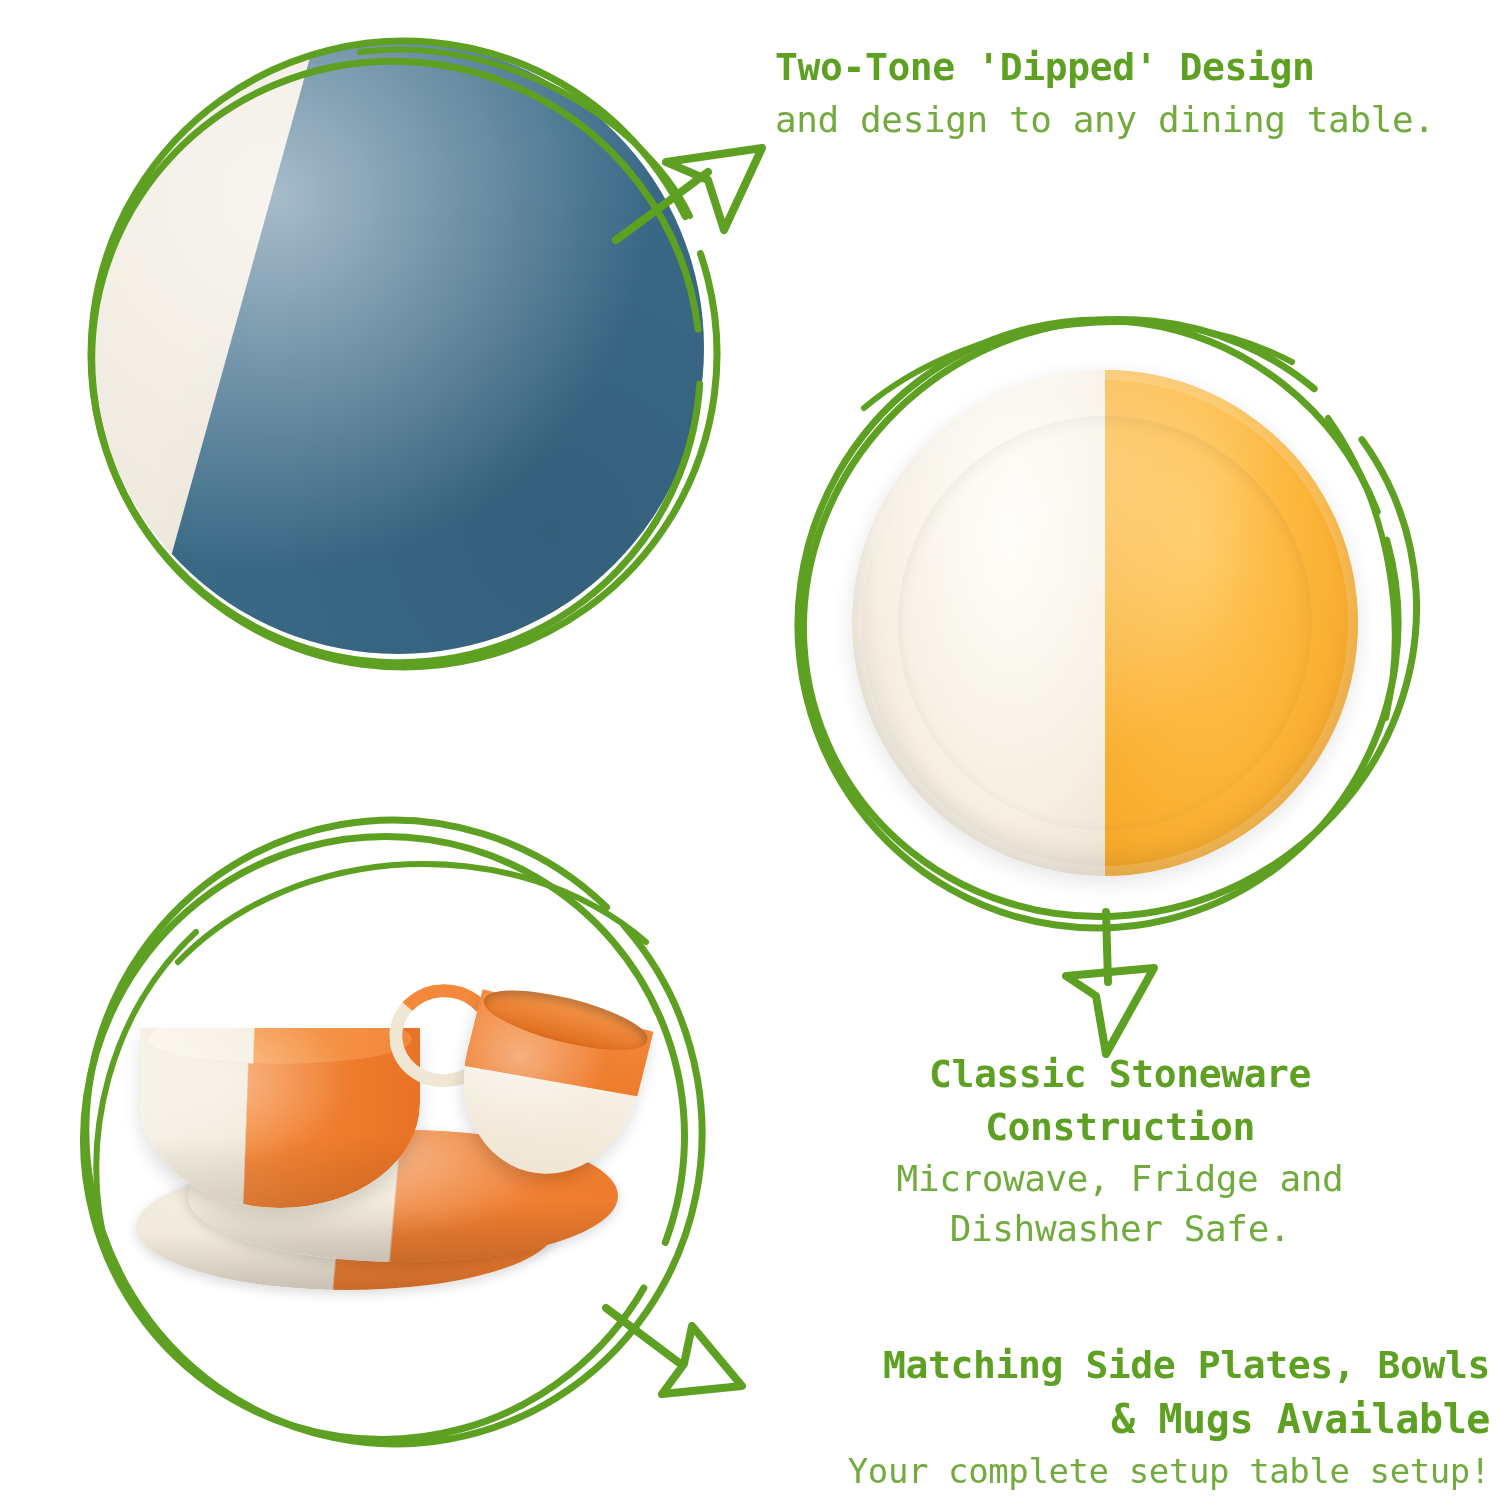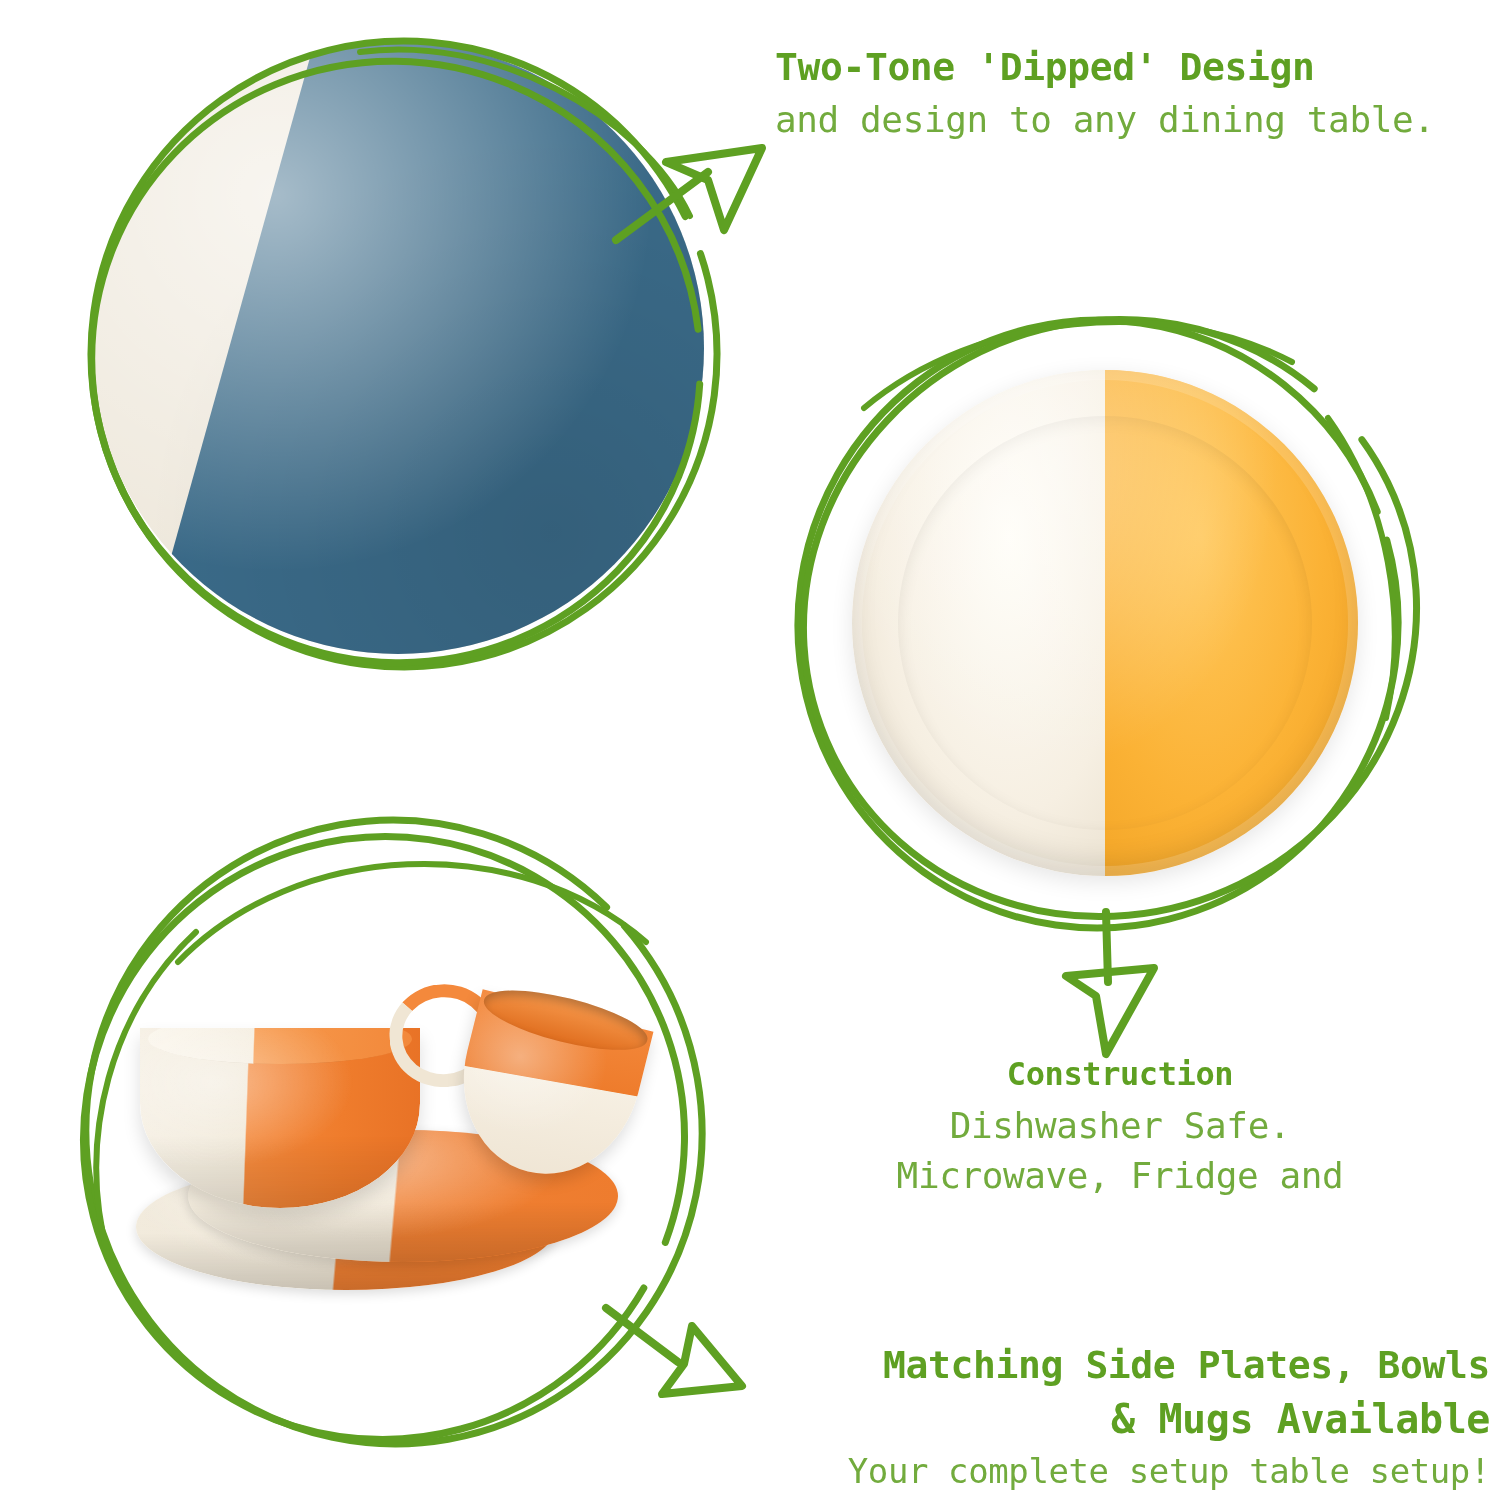--- a/index.html
+++ b/index.html
@@ -231,23 +231,24 @@
   </div>
 
   <div class="sketch-frame" style="left:1048px; top:912px; width:130px; height:148px;">
     <svg viewBox="0 0 130 148" width="130" height="148" fill="none" stroke="#5ea022" stroke-width="8" stroke-linecap="round" stroke-linejoin="round">
       <path d="M58 0 L 60 70"></path>
       <path d="M18 64 L 106 56 L 58 142 L 48 84 Z"></path>
     </svg>
   </div>
 
   <div class="textblock" style="left:760px; top:1048px; width:720px; text-align:center;">
-    <div class="t-head" style="font-size:32px; line-height:53px;">Construction</div>
+    <div class="t-head" style="font-size:38px; line-height:53px;">Classic Stoneware</div>
+    <div class="t-head" style="font-size:38px; line-height:53px;">Construction</div>
+    <div class="t-sub" style="font-size:36px; line-height:50px;">Microwave, Fridge and</div>
     <div class="t-sub" style="font-size:36px; line-height:50px;">Dishwasher Safe.</div>
-    <div class="t-sub" style="font-size:36px; line-height:50px;">Microwave, Fridge and</div>
   </div>
 
   <div class="photo-circle" style="left:78px; top:812px; width:620px; height:620px; background:transparent;">
     <div class="dinnerset">
 
       <div class="ds-el plate-stack-bot" style="left:58px; top:352px; width:420px; height:126px;">
         <div class="c1"></div>
         <div class="sh"></div>
       </div>
 

